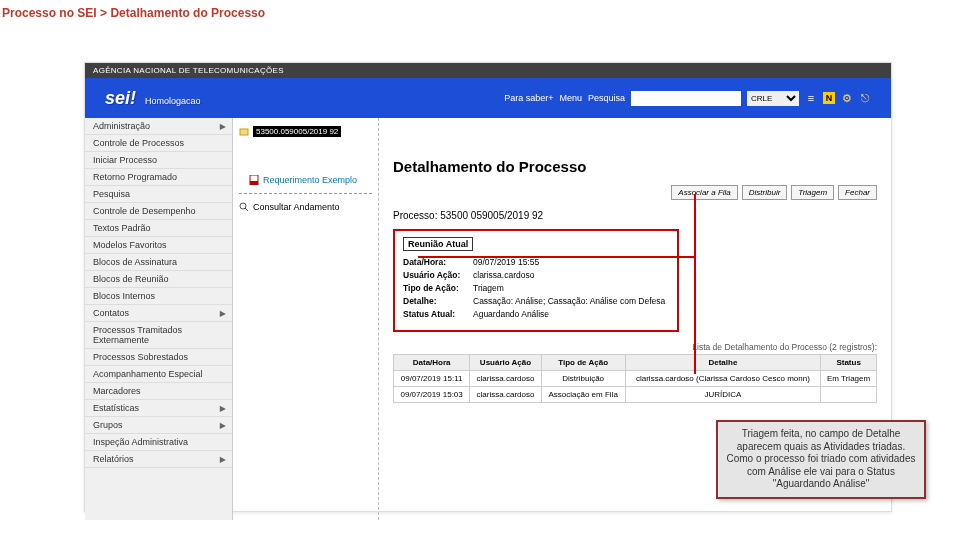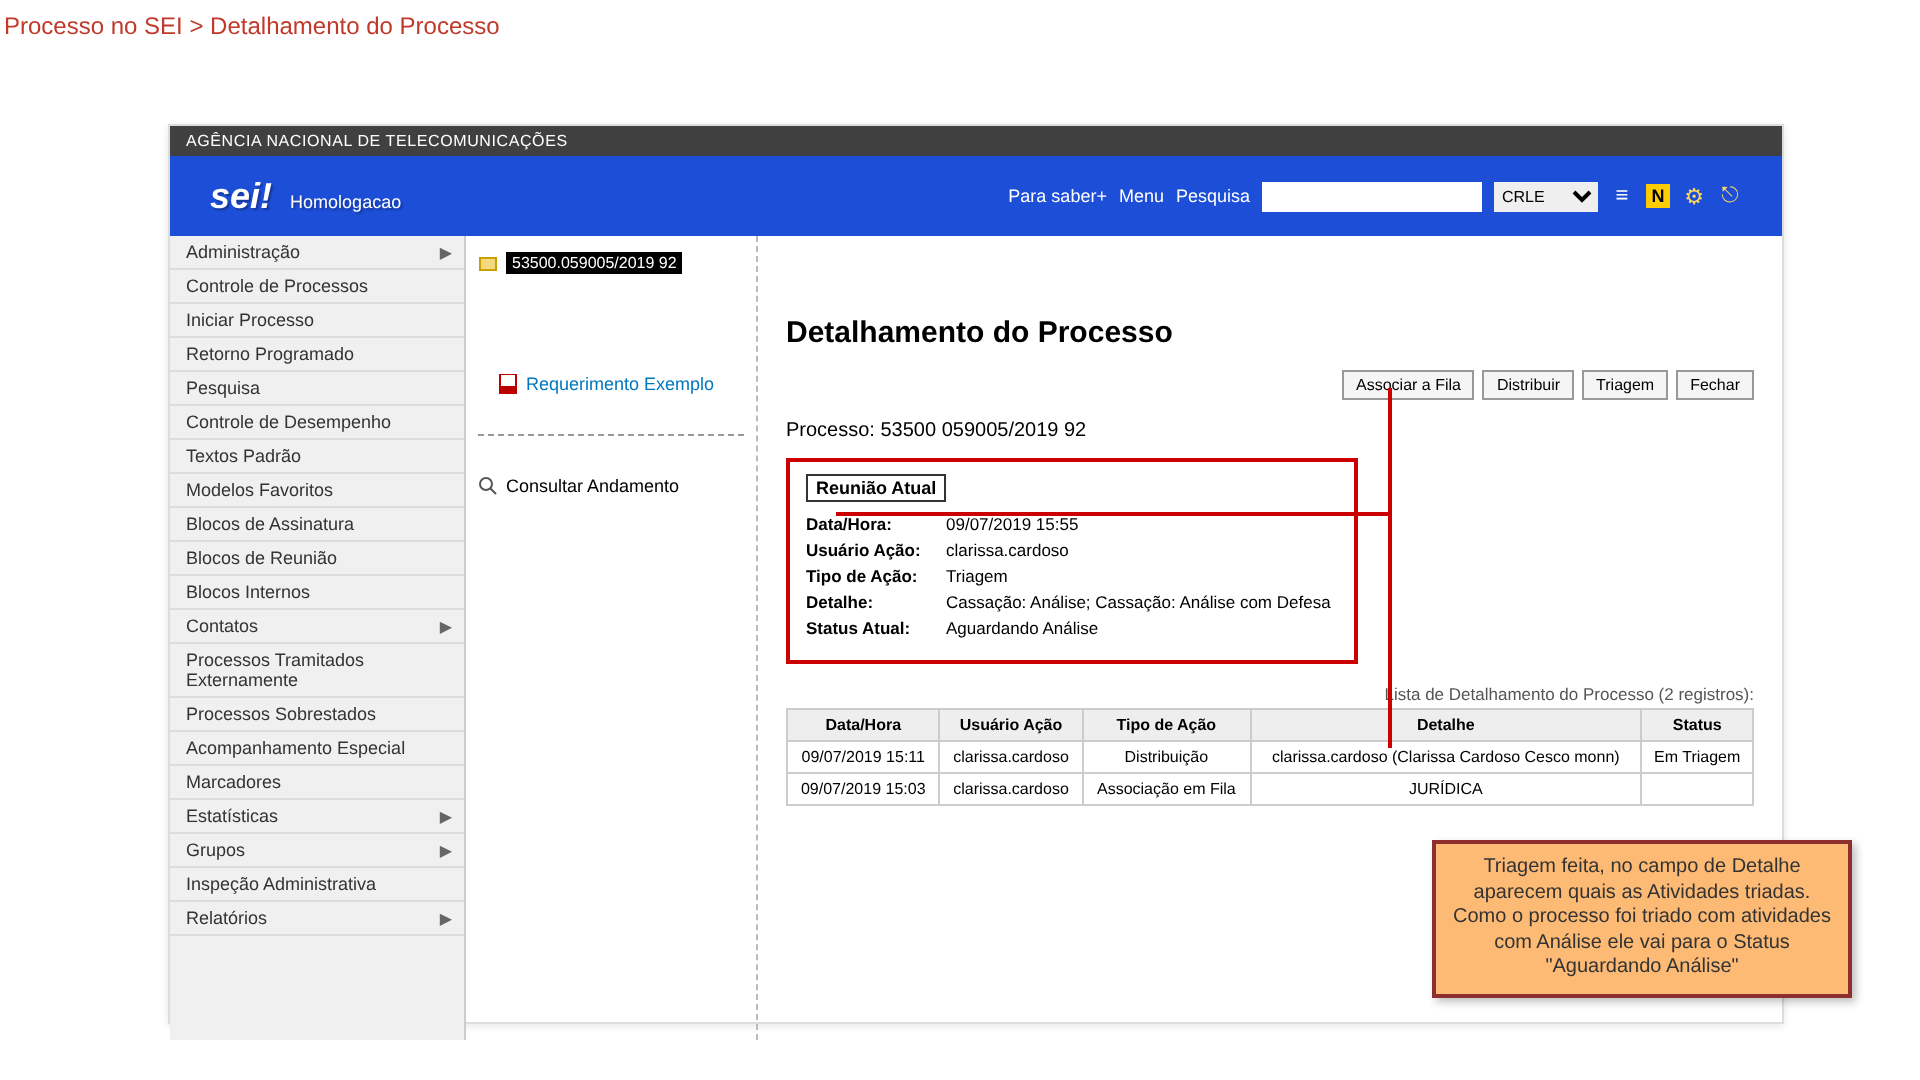--- a/index.html
+++ b/index.html
@@ -1,54 +1,54 @@
 <!DOCTYPE html>
 <html><head>
 <meta charset="utf-8">
 <style>
   * { box-sizing: border-box; margin: 0; padding: 0; }
   body { font-family: Arial, sans-serif; font-size: 11px; background: #fff; width: 960px; height: 540px; overflow: hidden; }
-  .breadcrumb { color: #c0392b; font-size: 12px; padding: 6px 2px 16px; font-weight: 400; }
+  .breadcrumb { color: #c0392b; font-size: 12px; padding: 6px 2px 16px; font-weight: 700; }
   .app { position: absolute; left: 84px; top: 62px; width: 808px; height: 450px; background: #fff; border: 1px solid #ddd; box-shadow: 0 1px 4px rgba(0,0,0,0.1); }
   .bar-top { background: #404040; color: #fff; font-size: 8px; padding: 3px 8px; letter-spacing: 0.3px; }
   .bar-title { background: #1d4ed8; display: flex; align-items: center; justify-content: space-between; padding: 4px 20px; height: 40px; }
   .logo { color: #fff; font-weight: bold; font-size: 18px; font-style: italic; text-shadow: 1px 1px 1px rgba(0,0,0,0.3); }
   .logo .env { font-size: 9px; font-weight: normal; font-style: normal; margin-left: 4px; }
   .header-right { display: flex; align-items: center; gap: 6px; color: #fff; font-size: 9px; }
   .header-right .lbl { white-space: nowrap; }
   .header-right input[type="text"] { width: 110px; height: 15px; font-size: 9px; border: none; padding: 0 3px; }
   .header-right select { height: 15px; font-size: 8px; border: none; width: 52px; }
   .icon-sm { width: 12px; height: 12px; display: inline-flex; align-items: center; justify-content: center; font-size: 11px; }
   .main { display: flex; height: calc(100% - 46px); }
   .sidebar { width: 148px; background: #f0f0f0; border-right: 1px solid #ccc; }
   .sidemenu { list-style: none; }
   .sidemenu li { display: flex; align-items: center; justify-content: space-between; padding: 3px 6px 3px 8px; border-bottom: 1px solid #ddd; font-size: 9px; color: #333; cursor: pointer; }
   .sidemenu li .arrow { font-size: 8px; color: #666; }
-  .treepanel { width: 146px; padding: 8px 6px; border-right: 1px dashed #bbb; display: flex; flex-direction: column; gap: 14px; }
+  .treepanel { width: 146px; padding: 8px 6px; border-right: 1px dashed #bbb; display: flex; flex-direction: column; gap: 2px; }
   .tree-item { display: flex; align-items: center; gap: 4px; font-size: 9px; }
   .tree-item .num { background: #000; color: #fff; padding: 1px 3px; font-size: 8px; }
   .tree-item.sub { padding-left: 10px; color: #0277bd; margin-top: 36px; }
   .tree-div { border-top: 1px dashed #999; margin: 6px 0; }
   .content { flex: 1; padding: 10px 14px 10px 14px; position: relative; }
   .title { font-size: 15px; font-weight: bold; margin-bottom: 10px; margin-top: 30px; }
   .action-row { display: flex; gap: 4px; justify-content: flex-end; margin-bottom: 10px; }
-  .btn { border: 1px solid #999; background: #f5f5f5; font-size: 8px; padding: 2px 6px; cursor: pointer; }
+  .btn { border: 1px solid #999; background: #f5f5f5; font-size: 8px; padding: 2px 6px; cursor: pointer; font-style: italic; }
   .proc { font-size: 10px; margin-bottom: 8px; }
   .redbox { border: 2px solid #cc0000; padding: 6px 8px 8px; width: 286px; margin-bottom: 10px; position: relative; }
   .redbox .sit { border: 1px solid #333; display: inline-block; padding: 1px 4px; font-size: 9px; font-weight: bold; margin-bottom: 6px; }
   .kv { display: flex; font-size: 8.5px; margin-bottom: 3px; }
   .kv .k { width: 70px; font-weight: bold; }
   .kv .v { flex: 1; }
   .red-line { position: absolute; border: none; border-left: 2px solid #cc0000; left: 694px; top: 194px; height: 180px; z-index: 5; }
   .red-line-h { position: absolute; border: none; border-top: 2px solid #cc0000; left: 418px; top: 256px; width: 276px; z-index: 4; }
   .list-label { font-size: 8.5px; color: #555; text-align: right; margin-bottom: 2px; }
   .tbl { width: 100%; border-collapse: collapse; font-size: 8px; }
   .tbl th, .tbl td { border: 1px solid #ccc; padding: 3px 4px; text-align: center; }
   .tbl th { background: #eee; font-weight: bold; }
-  .callout { position: absolute; right: 34px; top: 420px; width: 210px; background: #fdba74; border: 2px solid #8e2e2e; padding: 6px 8px; font-size: 10px; color: #333; text-align: center; line-height: 1.25; box-shadow: 2px 2px 4px rgba(0,0,0,0.25); z-index: 10; }
+  .callout { position: absolute; right: 34px; top: 420px; width: 210px; background: #e5e5e5; border: 2px solid #8e2e2e; padding: 6px 8px; font-size: 10px; color: #333; text-align: center; line-height: 1.25; box-shadow: 2px 2px 4px rgba(0,0,0,0.25); z-index: 10; }
   svg { display: block; }
 </style>
 </head>
 <body>
 
 <div class="breadcrumb">Processo no SEI &gt; Detalhamento do Processo</div>
 
 <div class="app">
   <div class="bar-top">AGÊNCIA NACIONAL DE TELECOMUNICAÇÕES</div>
   <div class="bar-title">

